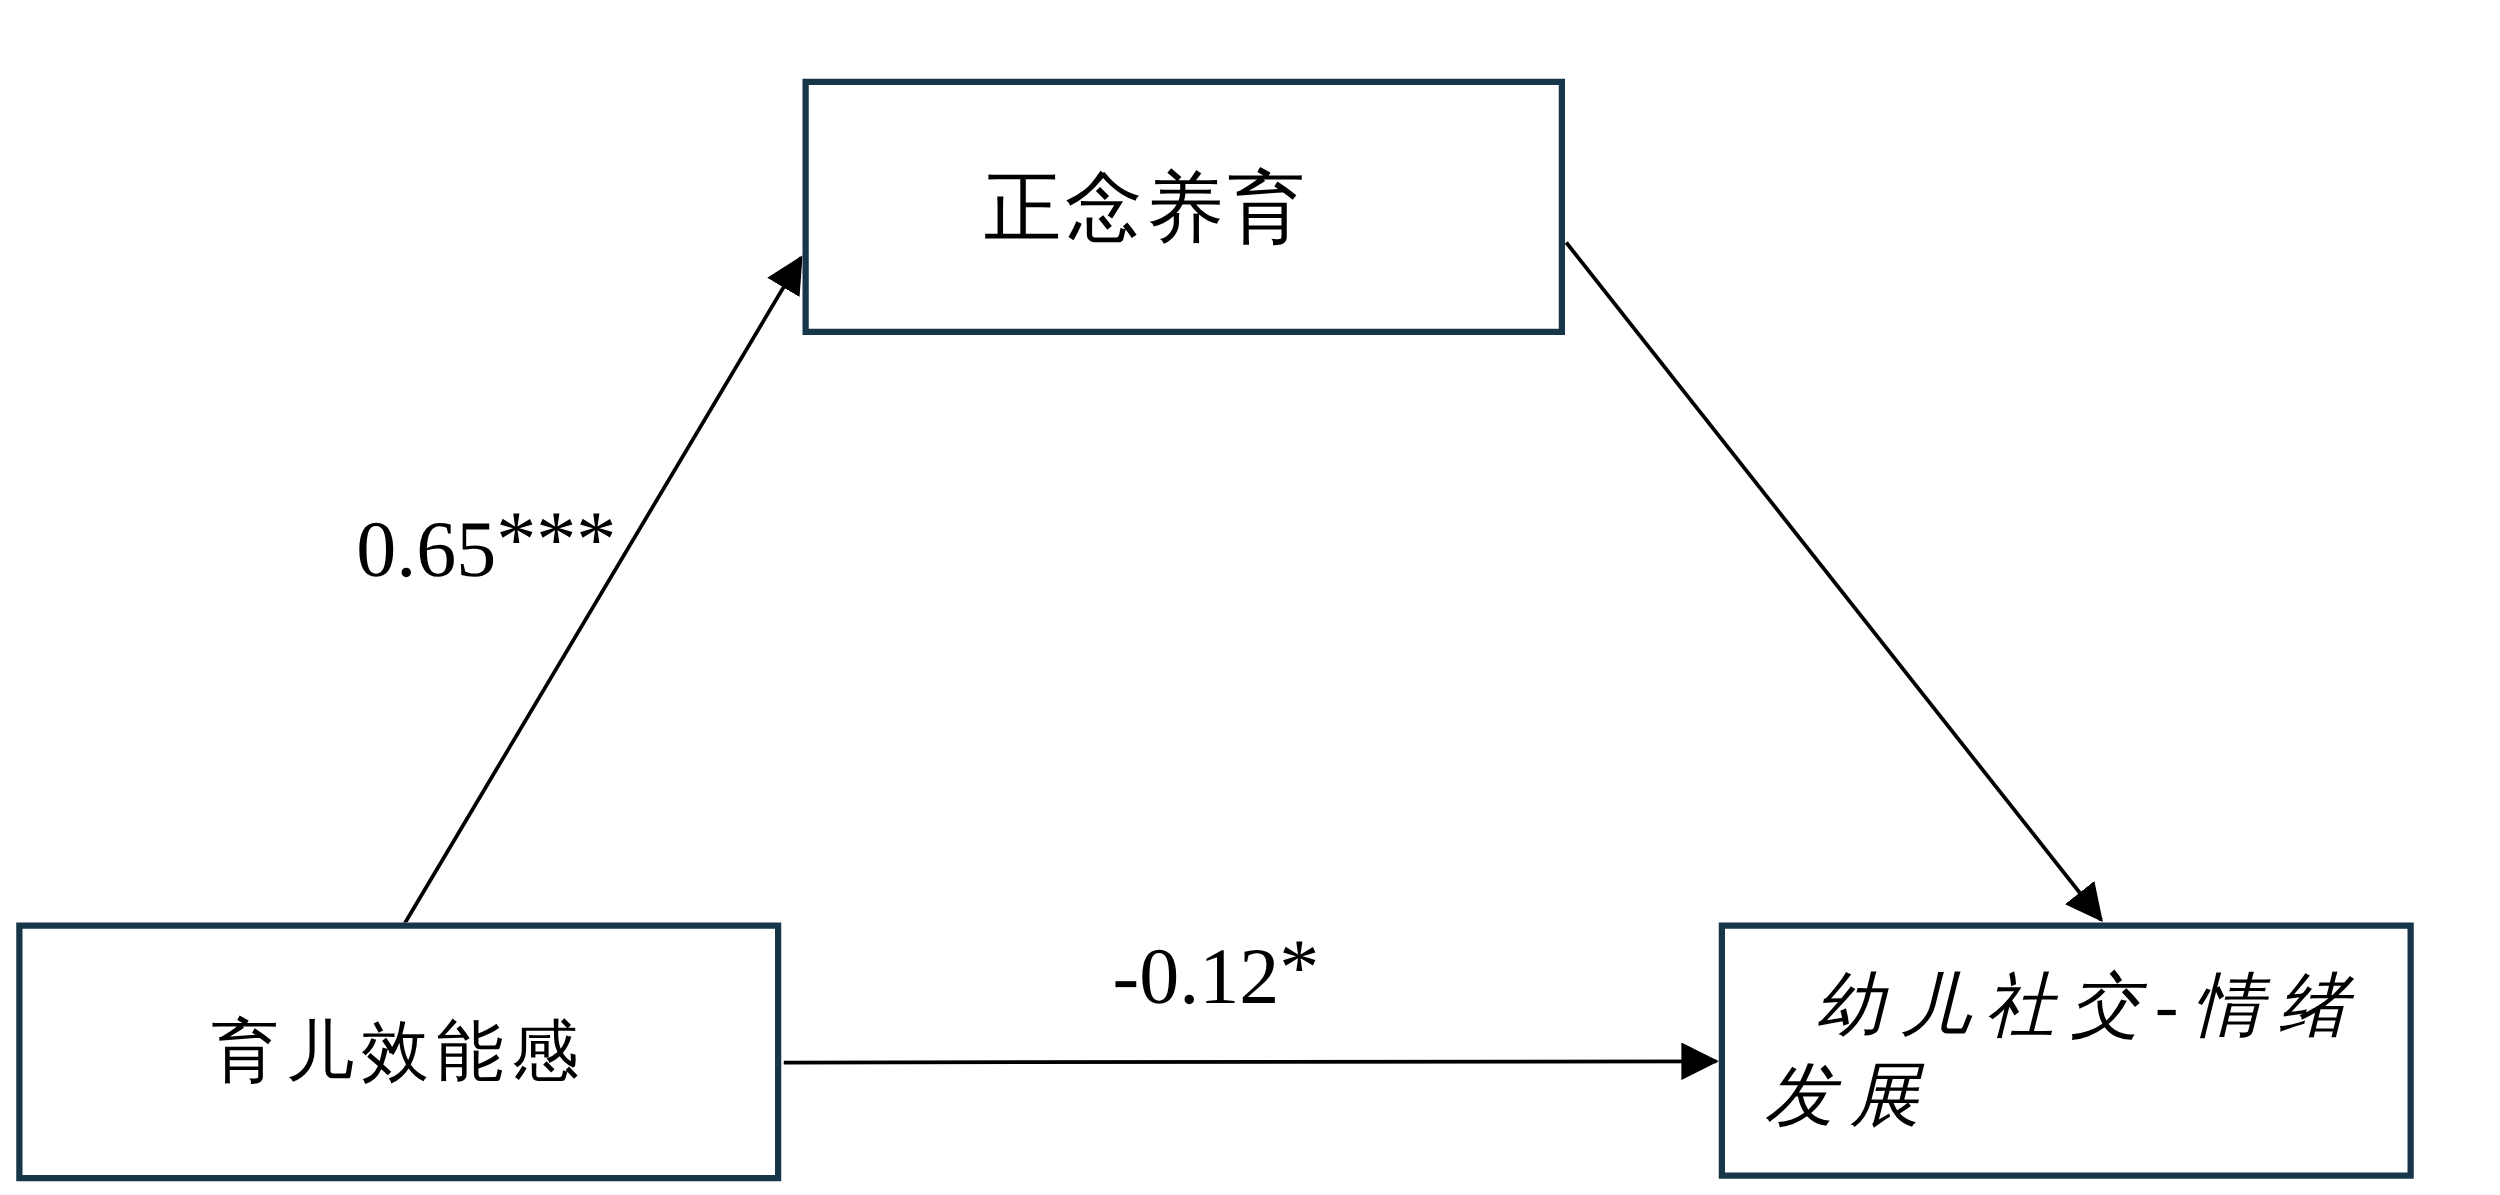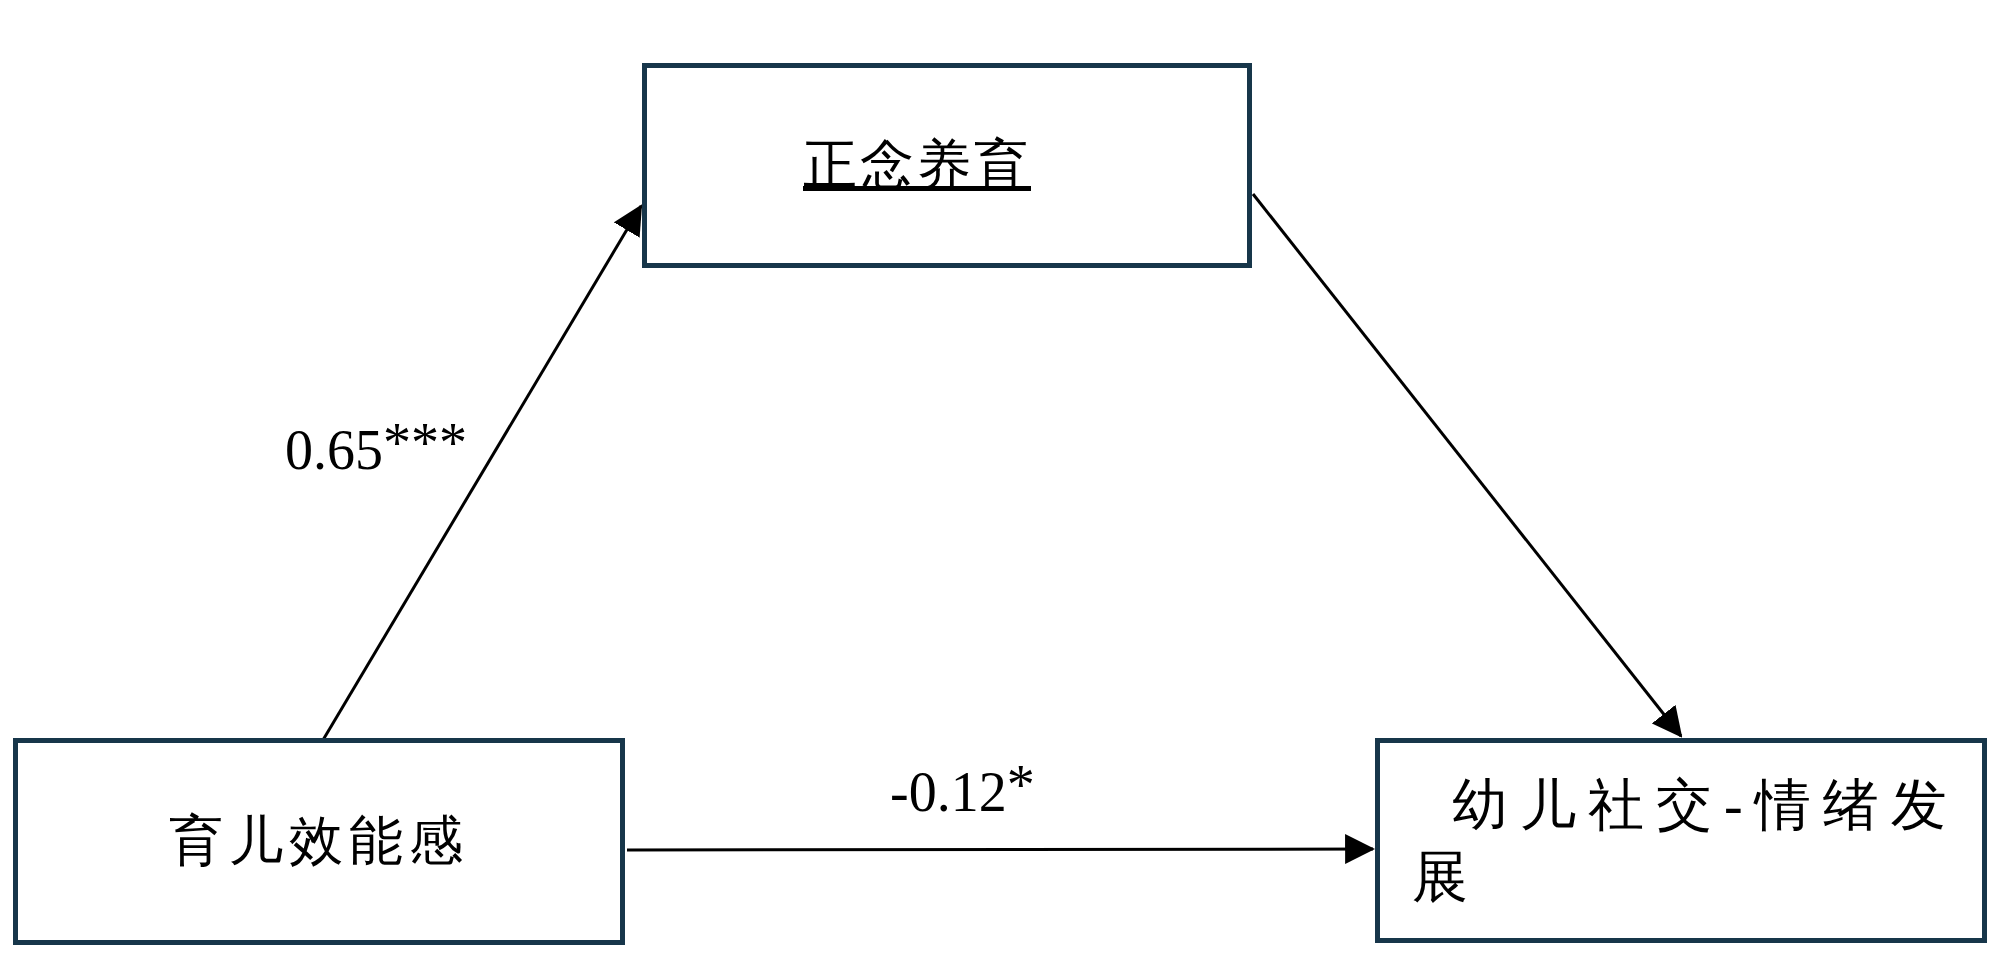--- a/index.html
+++ b/index.html
@@ -9,28 +9,28 @@
   }
   html,body{margin:0;padding:0;background:var(--bg);}
   body{width:2000px;height:956px;overflow:hidden;position:relative;
        font-family:"Liberation Serif","DejaVu Serif",serif;color:#000;}
   .stage{position:absolute;inset:0;width:2000px;height:956px;}
   .arrow-layer{position:absolute;left:0;top:0;width:2000px;height:956px;color:var(--arrow);}
   .arrow-layer line{stroke:currentColor;stroke-width:3;}
   .node{position:absolute;background:var(--bg);border:5px solid var(--box-border);
         box-sizing:border-box;display:flex;align-items:center;justify-content:center;}
   .node-mediator{left:642px;top:63px;width:610px;height:205px;}
-  .node-mediator .node-label{font-size:54px;letter-spacing:3px;padding-right:60px;white-space:nowrap;text-decoration:underline;}
+  .node-mediator .node-label{font-size:62px;letter-spacing:3px;padding-right:60px;white-space:nowrap;}
   .node-predictor{left:13px;top:738px;width:612px;height:207px;}
   .node-predictor .node-label{font-size:54px;letter-spacing:6px;white-space:nowrap;text-align:right;}
-  .node-outcome{left:1375px;top:738px;width:612px;height:205px;
-        display:block;}
+  .node-outcome{left:1375px;top:738px;width:556px;height:205px;
+        display:block;font-style:italic;}
   .node-outcome .node-label{display:block;font-size:56px;line-height:72px;letter-spacing:12px;
         padding:26px 10px 0 32px;text-indent:40px;word-break:break-all;}
-  .path-label{position:absolute;font-size:56px;line-height:1;white-space:nowrap;margin-top:15px;}
+  .path-label{position:absolute;font-size:64px;line-height:1;white-space:nowrap;}
   .path-label .stars{vertical-align:0.12em;}
   .path-label .stars.sup{font-size:0.68em;vertical-align:0.5em;}
   .label-a{left:285px;top:400px;}
   .label-b{left:1492px;top:396px;}
   .label-c{left:890px;top:742px;}
 </style>
 </head>
 <body>
 
 <div class="stage">

